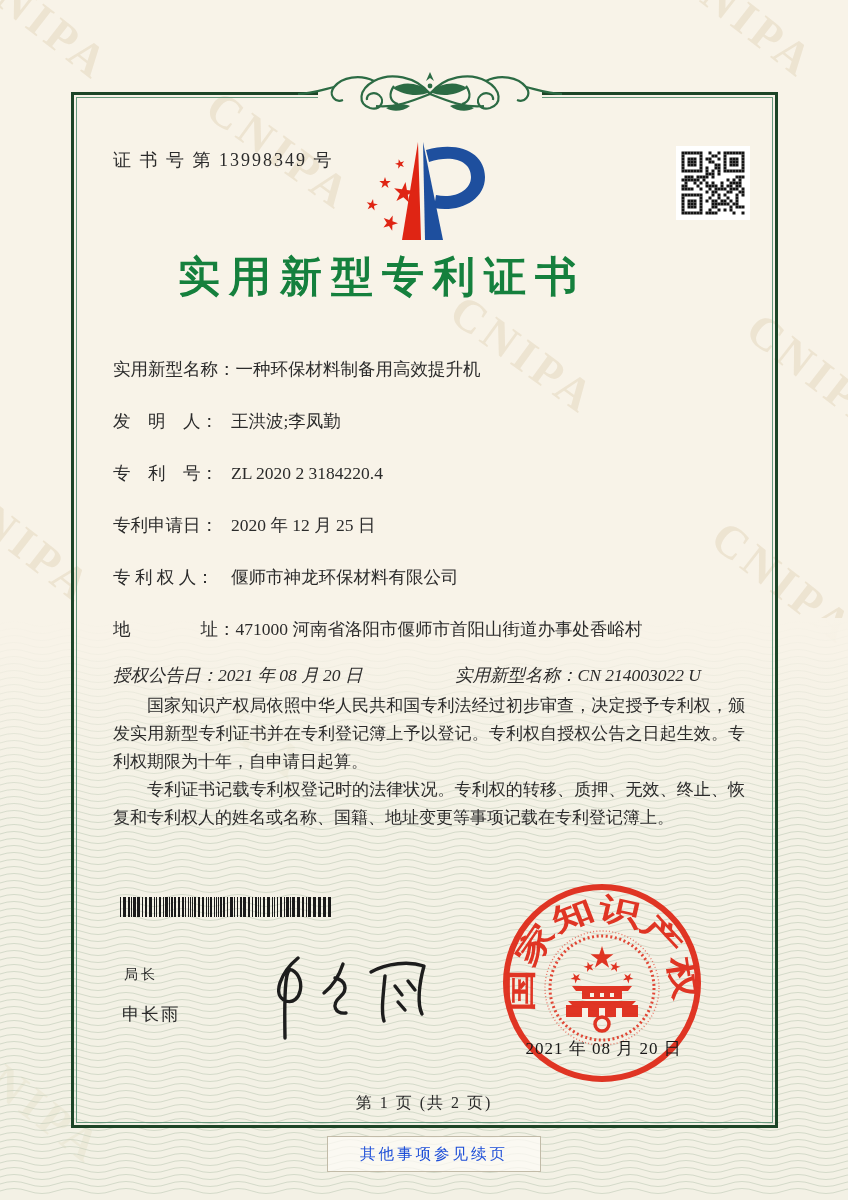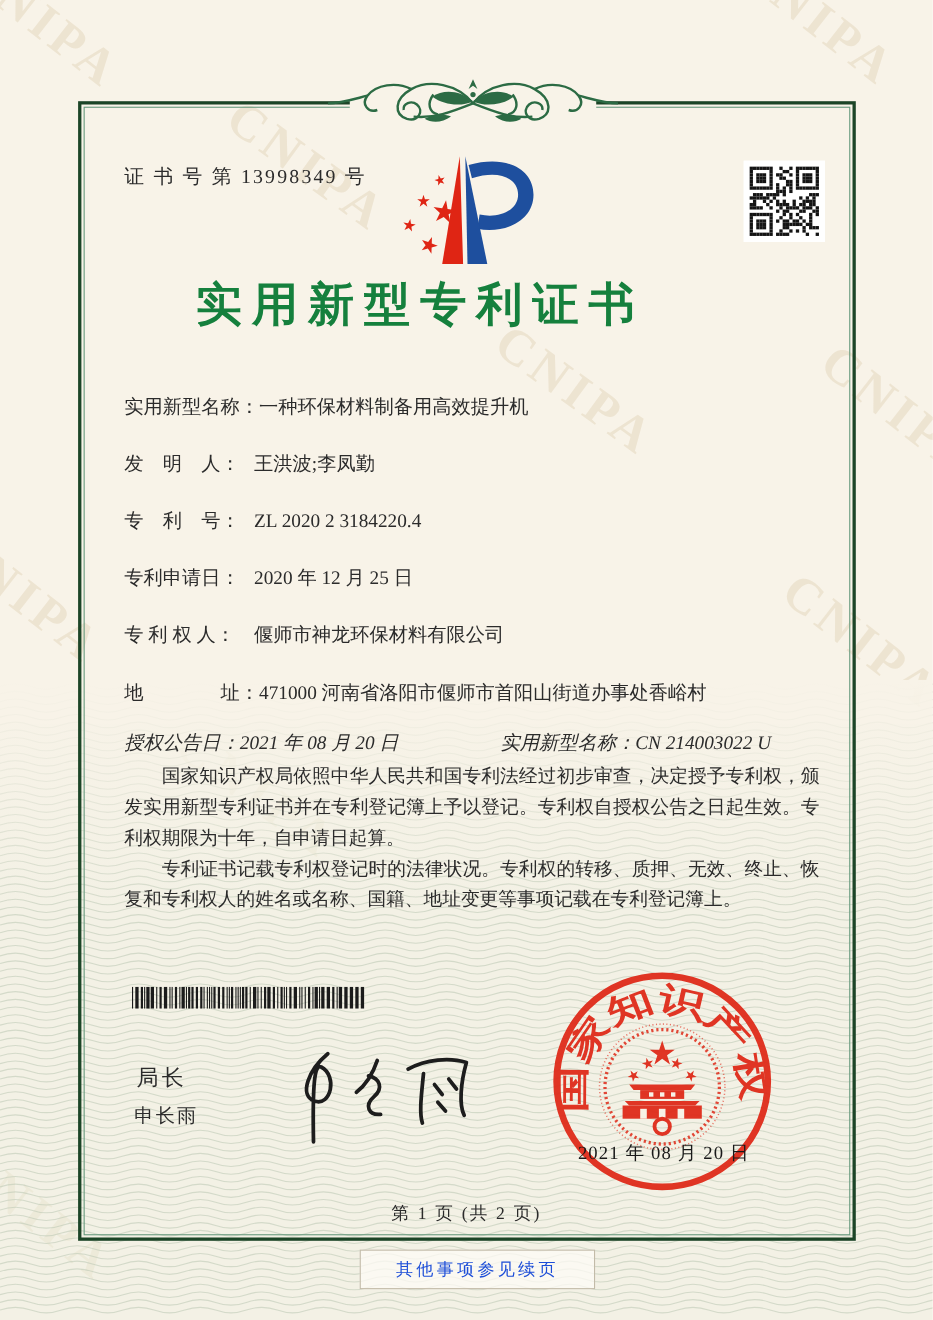--- a/index.html
+++ b/index.html
@@ -27,21 +27,21 @@
   .f-label{display:inline-block;min-width:118px;white-space:pre;}
   .grant-row{position:absolute;left:113px;top:663px;width:660px;z-index:4;font-size:17.5px;white-space:nowrap;font-style:italic;}
   .grant-no{position:absolute;left:342px;top:0;}
   
   .bodytext{position:absolute;left:113px;top:692px;width:632px;z-index:4;font-size:17px;
             line-height:28px;text-align:justify;}
   .bodytext p{margin:0;text-indent:2em;}
   
   .barcode{position:absolute;left:120px;top:897px;z-index:4;}
   
-  .chief{position:absolute;left:124px;top:966px;z-index:4;font-size:20px;letter-spacing:3px;}
+  .chief{position:absolute;left:124px;top:966px;z-index:4;font-size:14px;letter-spacing:3px;}
   .chief-name{position:absolute;left:122px;top:1002px;z-index:4;font-size:17.5px;letter-spacing:2px;font-family:Liberation Serif, serif;}
   .sign{position:absolute;left:243px;top:944px;z-index:6;}
   
   .seal{position:absolute;left:496px;top:880px;z-index:5;opacity:.95;}
   .seal-date{position:absolute;left:506px;top:1037px;width:195px;text-align:center;z-index:6;
              font-size:17px;letter-spacing:1px;color:#191919;}
   
   .page-info{position:absolute;left:0;width:848px;top:1093px;text-align:center;z-index:4;
              font-size:16px;letter-spacing:2px;}
   .cont-box{position:absolute;left:327px;top:1136px;width:212px;height:34px;z-index:4;

